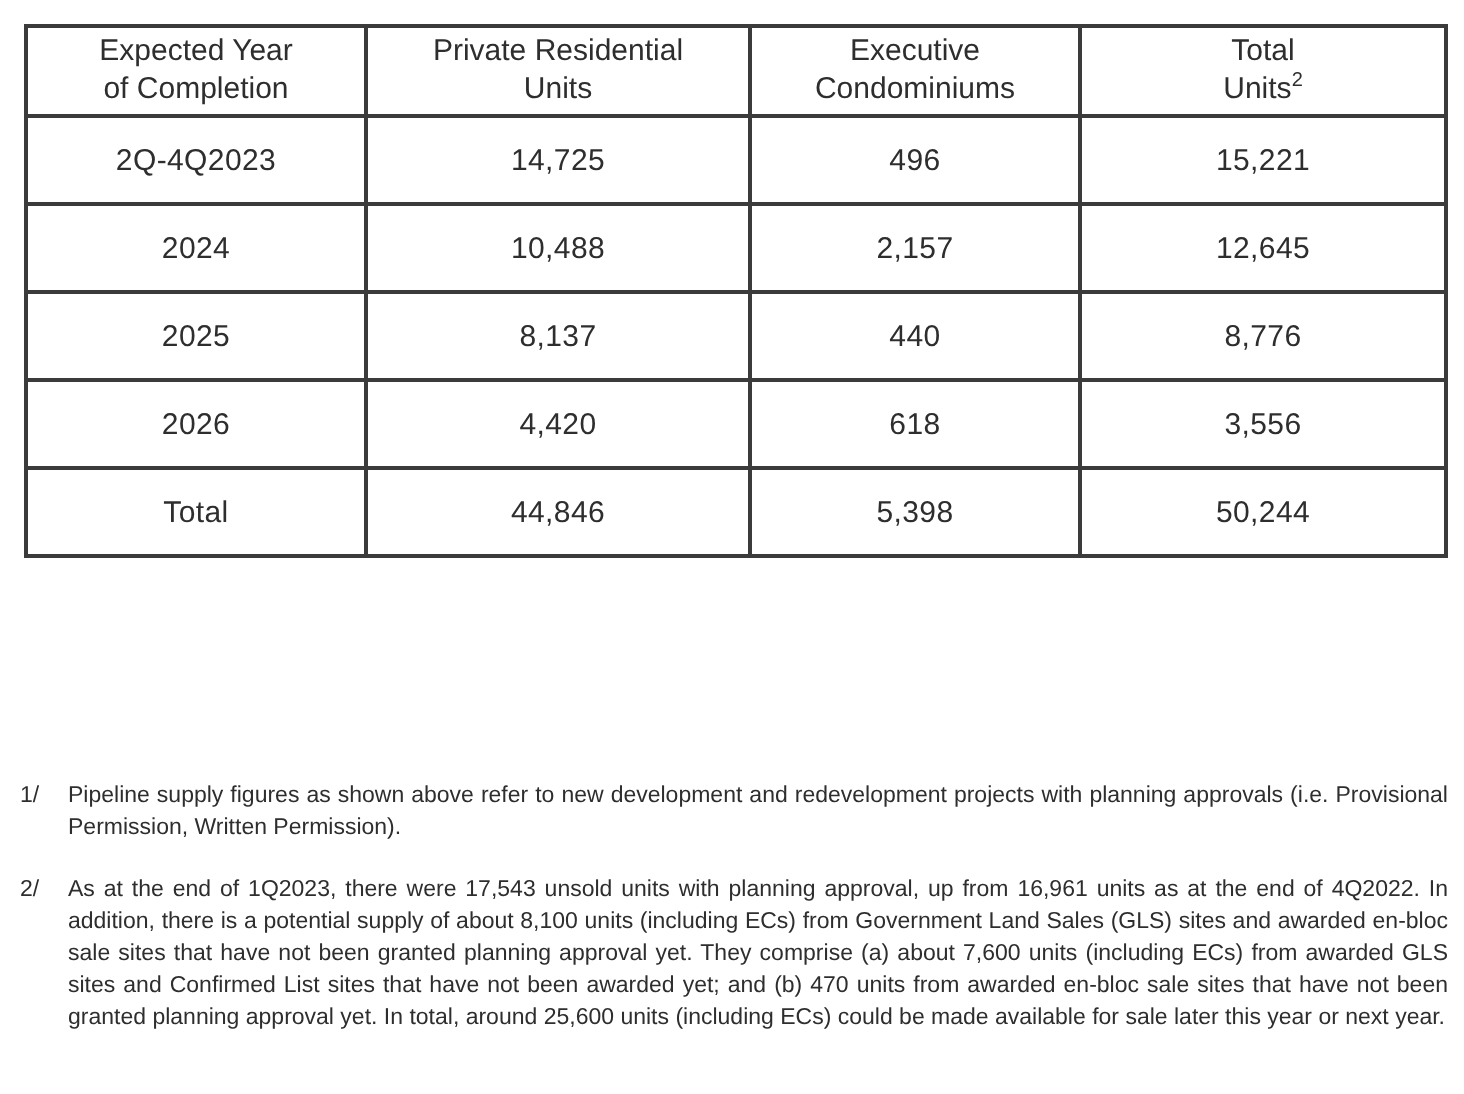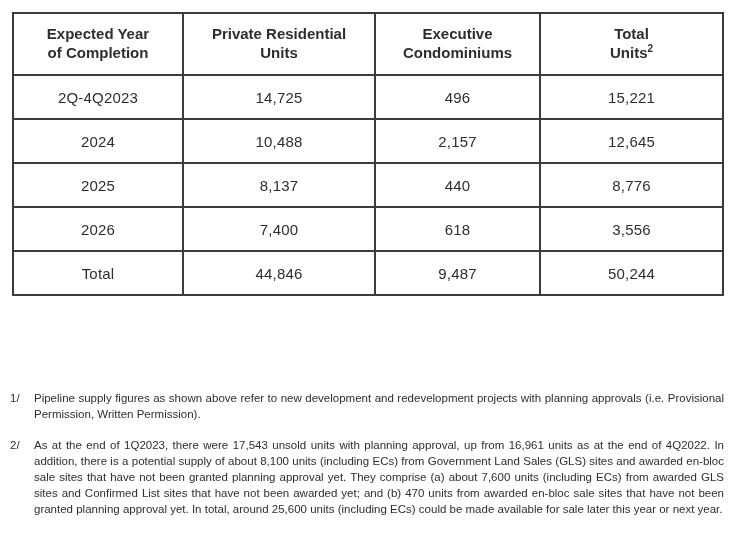--- a/index.html
+++ b/index.html
@@ -32,22 +32,22 @@
   table.supply-table th,
   table.supply-table td {
     border: 2px solid #3b3b3b;
     text-align: center;
     vertical-align: middle;
     font-size: 15px;
     color: #2e2e2e;
     background: #ffffff;
   }
   table.supply-table th {
-    height: 62px;
-    font-weight: bold;
+    height: 45px;
+    font-weight: normal;
     line-height: 1.25;
   }
   table.supply-table td {
     height: 44px;
     font-weight: normal;
     letter-spacing: 0.2px;
   }
   table.supply-table th sup {
     font-size: 10px;
     vertical-align: super;
@@ -123,28 +123,28 @@
         <td>12,645</td>
       </tr>
       <tr>
         <td>2025</td>
         <td>8,137</td>
         <td>440</td>
         <td>8,776</td>
       </tr>
       <tr>
         <td>2026</td>
-        <td>7,400</td>
+        <td>4,420</td>
         <td>618</td>
         <td>3,556</td>
       </tr>
       <tr>
         <td>Total</td>
         <td>44,846</td>
-        <td>9,487</td>
+        <td>5,398</td>
         <td>50,244</td>
       </tr>
     </tbody>
   </table>
 
   <div class="footnotes">
     <div class="footnote">
       <span class="marker">1/</span>
       <span class="fn-text">Pipeline supply figures as shown above refer to new development and redevelopment projects with planning approvals (i.e. Provisional Permission, Written Permission).</span>
     </div>

